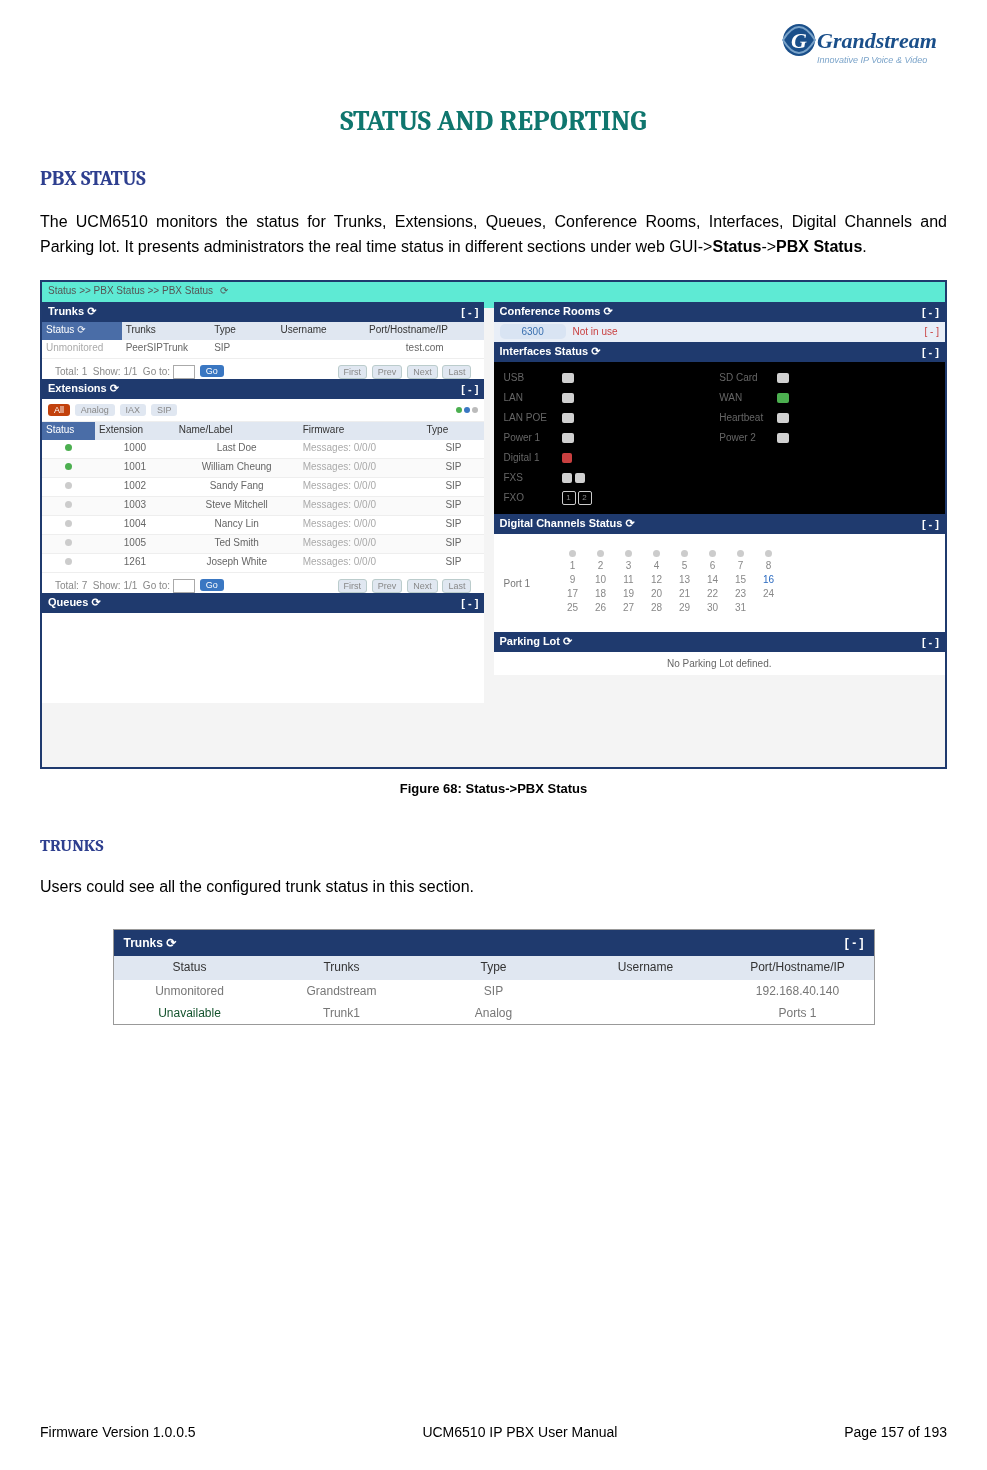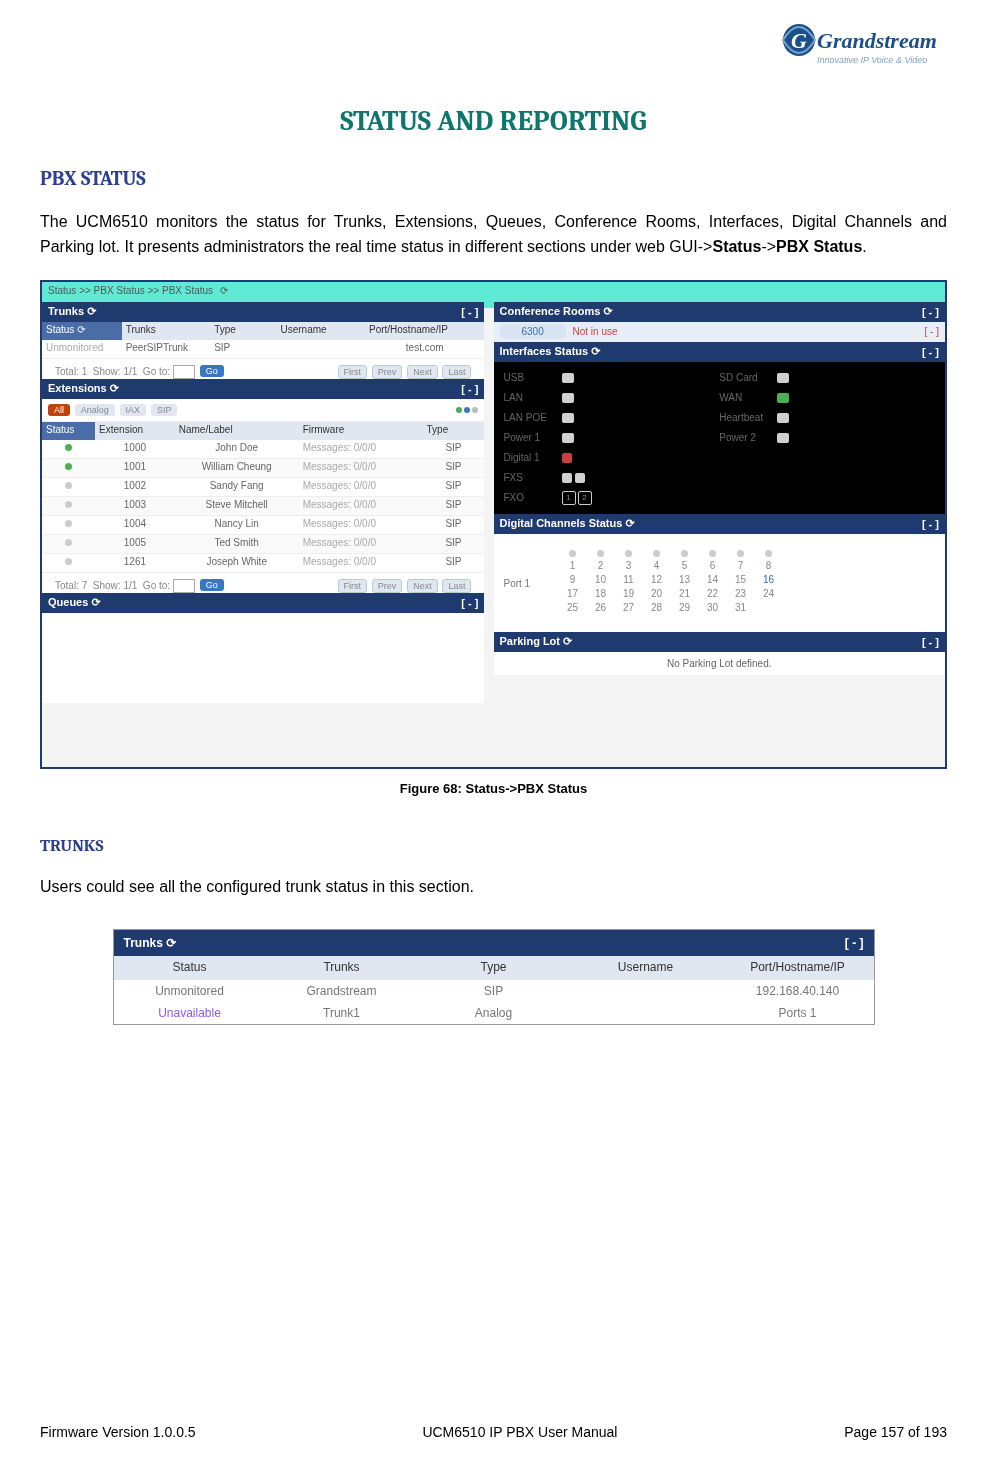--- a/index.html
+++ b/index.html
@@ -115,21 +115,21 @@
   .num-row span{width:14px;text-align:center;font-size:10px;color:#888;}
   .num-row span.blue{color:#2a6ac0;}
   .top-circles{display:flex;gap:14px;margin-bottom:2px;}
   .top-circles i{width:7px;height:7px;border-radius:50%;display:inline-block;background:#ccc;margin:0 3.5px;}
   
   .fig69 { margin: 30px auto 0 auto; width: 760px; border:1px solid #999; font-size:12px;}
   .fig69 .ph { background:#1f3a6e; color:#fff; height:26px; display:flex; justify-content:space-between; align-items:center; padding:0 10px; font-weight:bold;}
   .fig69 .hdr { background:#e0e7f1; display:flex; height:24px; color:#333;}
   .fig69 .hdr > div, .fig69 .r > div { flex:1; padding:4px 8px; text-align:center;}
   .fig69 .r { display:flex; background:#fff; height:22px; color:#777;}
-  .txt-red { color:#8b5cf6; }
+  .txt-red { color:#14532d; }
   .conf-num { background:#d9e4f3; color:#3a70b0; padding:2px 22px; border-radius:5px; margin-right:4px;}
   .conf-msg{color:#c94040;}
   .iface-grid{display:flex;flex-wrap:wrap;background:#000000;padding:6px 10px;}
   .iface-cell{width:50%;display:flex;align-items:center;gap:8px;height:20px;color:#666;font-size:10px;}
   .iface-cell .lbl{width:50px;}
   .fxs-icons{display:inline-flex;gap:3px;}
   .fxs-icons i{width:10px;height:10px;background:#d0d0d0;border-radius:2px;display:inline-block;}
   .fxo-nums i{width:12px;height:12px;border:1px solid #ccc;border-radius:2px;display:inline-flex;align-items:center;justify-content:center;font-size:8px;color:#888;font-style:normal;margin-right:2px;}
   .plabel{position:absolute;left:10px;top:50%;transform:translateY(-50%);color:#777;font-size:10px;}
   .dch-body{background:#fff;position:relative;padding:8px 10px 8px 60px;}
@@ -219,21 +219,21 @@
         <div style="width:12%;background:#4a6da7;color:#fff;">Status</div>
         <div style="width:18%">Extension</div>
         <div style="width:28%">Name/Label</div>
         <div style="width:28%">Firmware</div>
         <div style="width:14%">Type</div>
       </div>
       <div id="ext-rows">
           <div class="row">
             <div style="width:12%;text-align:center"><span class="stat-dot"></span></div>
             <div style="width:18%;text-align:center">1000</div>
-            <div style="width:28%;text-align:center">John Doe</div>
+            <div style="width:28%;text-align:center">Last Doe</div>
             <div style="width:28%;color:#aaa">Messages: 0/0/0</div>
             <div style="width:14%;text-align:center">SIP</div>
           </div>
           <div class="row alt">
             <div style="width:12%;text-align:center"><span class="stat-dot"></span></div>
             <div style="width:18%;text-align:center">1001</div>
             <div style="width:28%;text-align:center">William Cheung</div>
             <div style="width:28%;color:#aaa">Messages: 0/0/0</div>
             <div style="width:14%;text-align:center">SIP</div>
           </div>

